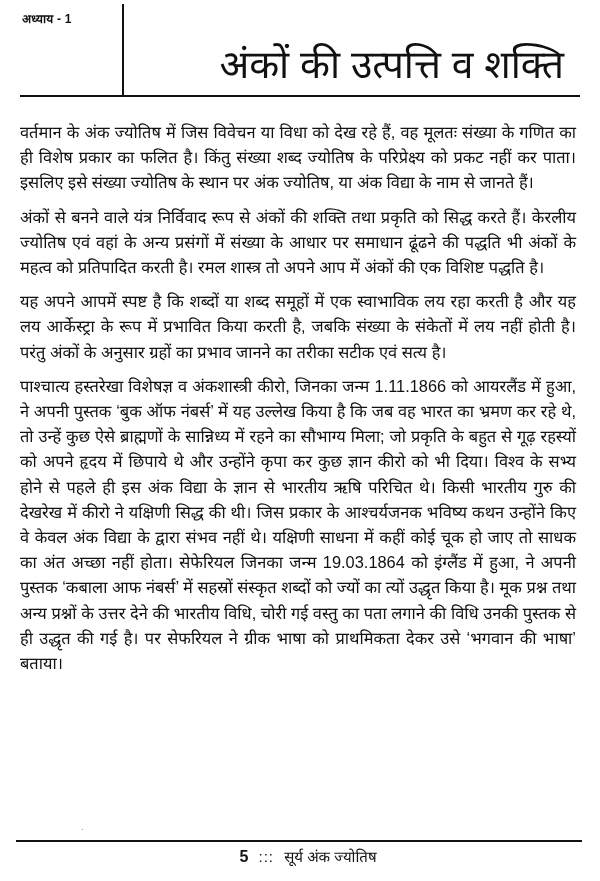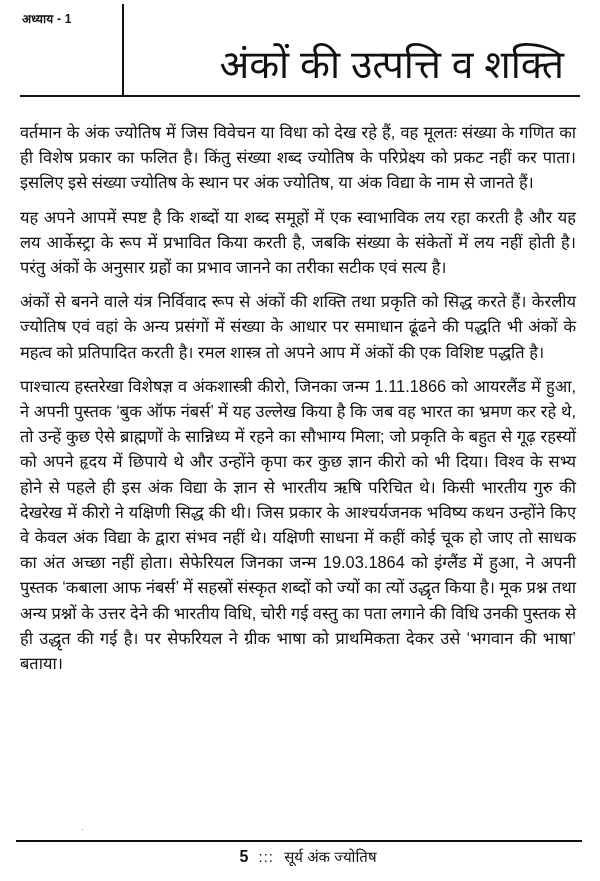--- a/index.html
+++ b/index.html
@@ -100,22 +100,22 @@
 <body>
 
 <div class="header">
   <div class="chapter-label">अध्याय - 1</div>
   <div class="header-divider"></div>
   <h1 class="chapter-title">अंकों की उत्पत्ति व शक्ति</h1>
 </div>
 
 <div class="content">
   <p>वर्तमान के अंक ज्योतिष में जिस विवेचन या विधा को देख रहे हैं, वह मूलतः संख्या के गणित का ही विशेष प्रकार का फलित है। किंतु संख्या शब्द ज्योतिष के परिप्रेक्ष्य को प्रकट नहीं कर पाता। इसलिए इसे संख्या ज्योतिष के स्थान पर अंक ज्योतिष, या अंक विद्या के नाम से जानते हैं।</p>
+  <p>अंकों से बनने वाले यंत्र निर्विवाद रूप से अंकों की शक्ति तथा प्रकृति को सिद्ध करते हैं। केरलीय ज्योतिष एवं वहां के अन्य प्रसंगों में संख्या के आधार पर समाधान ढूंढने की पद्धति भी अंकों के महत्व को प्रतिपादित करती है। रमल शास्त्र तो अपने आप में अंकों की एक विशिष्ट पद्धति है।</p>
   <p>यह अपने आपमें स्पष्ट है कि शब्दों या शब्द समूहों में एक स्वाभाविक लय रहा करती है और यह लय आर्केस्ट्रा के रूप में प्रभावित किया करती है, जबकि संख्या के संकेतों में लय नहीं होती है। परंतु अंकों के अनुसार ग्रहों का प्रभाव जानने का तरीका सटीक एवं सत्य है।</p>
-  <p>अंकों से बनने वाले यंत्र निर्विवाद रूप से अंकों की शक्ति तथा प्रकृति को सिद्ध करते हैं। केरलीय ज्योतिष एवं वहां के अन्य प्रसंगों में संख्या के आधार पर समाधान ढूंढने की पद्धति भी अंकों के महत्व को प्रतिपादित करती है। रमल शास्त्र तो अपने आप में अंकों की एक विशिष्ट पद्धति है।</p>
   <p>पाश्चात्य हस्तरेखा विशेषज्ञ व अंकशास्त्री कीरो, जिनका जन्म 1.11.1866 को आयरलैंड में हुआ, ने अपनी पुस्तक ‘बुक ऑफ नंबर्स’ में यह उल्लेख किया है कि जब वह भारत का भ्रमण कर रहे थे, तो उन्हें कुछ ऐसे ब्राह्मणों के सान्निध्य में रहने का सौभाग्य मिला; जो प्रकृति के बहुत से गूढ़ रहस्यों को अपने हृदय में छिपाये थे और उन्होंने कृपा कर कुछ ज्ञान कीरो को भी दिया। विश्व के सभ्य होने से पहले ही इस अंक विद्या के ज्ञान से भारतीय ऋषि परिचित थे। किसी भारतीय गुरु की देखरेख में कीरो ने यक्षिणी सिद्ध की थी। जिस प्रकार के आश्चर्यजनक भविष्य कथन उन्होंने किए वे केवल अंक विद्या के द्वारा संभव नहीं थे। यक्षिणी साधना में कहीं कोई चूक हो जाए तो साधक का अंत अच्छा नहीं होता। सेफेरियल जिनका जन्म 19.03.1864 को इंग्लैंड में हुआ, ने अपनी पुस्तक ‘कबाला आफ नंबर्स’ में सहस्रों संस्कृत शब्दों को ज्यों का त्यों उद्धृत किया है। मूक प्रश्न तथा अन्य प्रश्नों के उत्तर देने की भारतीय विधि, चोरी गई वस्तु का पता लगाने की विधि उनकी पुस्तक से ही उद्धृत की गई है। पर सेफरियल ने ग्रीक भाषा को प्राथमिकता देकर उसे ‘भगवान की भाषा’ बताया।</p>
 </div>
 
 <div class="speck"></div>
 <div class="footer-rule"></div>
 
 <div class="footer">
   <span class="page-num">5</span>
   <span class="sep">:::</span>
   <span>सूर्य अंक ज्योतिष</span>

